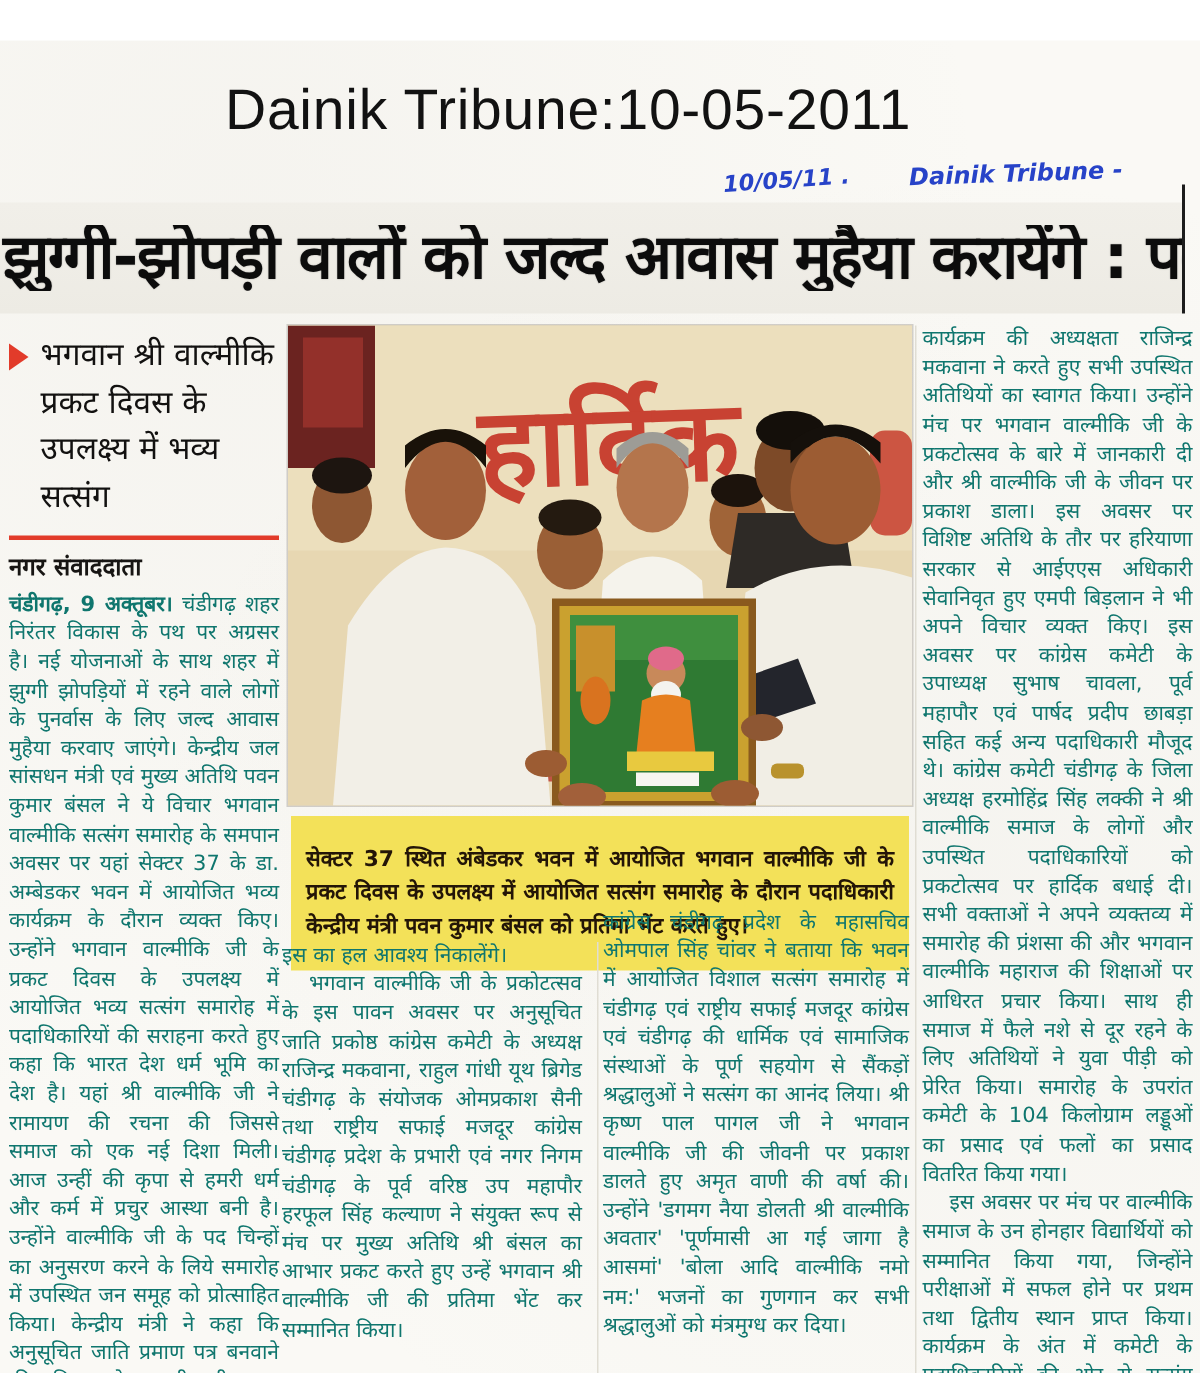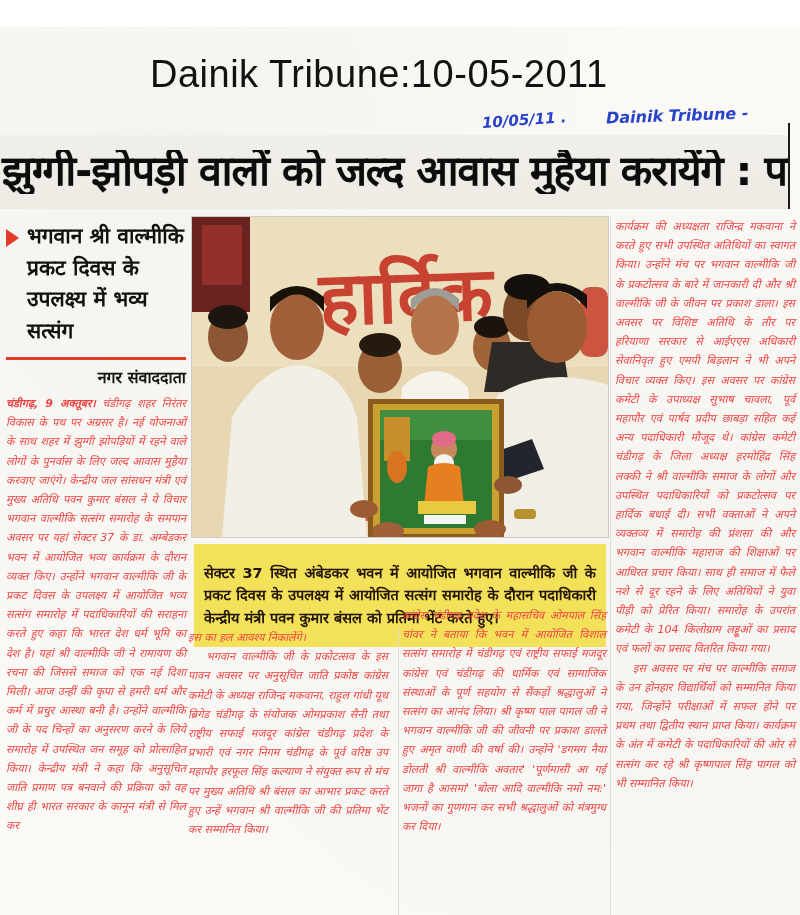--- a/index.html
+++ b/index.html
@@ -43,24 +43,24 @@
     text-shadow:0 0 1px rgba(0,0,0,.35);
   }
   .headline-rule{
     position:absolute;left:788px;top:96px;width:2px;height:86px;background:#1c1c1c;
   }
   
   .col1{position:absolute;left:6px;top:194px;width:180px;}
   .kicker-row{display:flex;gap:8px;}
   .tri{width:0;height:0;margin-top:8px;flex:0 0 auto;
     border-left:13px solid #e23b2a;border-top:9px solid transparent;border-bottom:9px solid transparent;}
-  .kicker{font-size:21px;font-weight:700;line-height:1.5;color:#121110;}
+  .kicker{font-size:21px;font-weight:400;line-height:1.5;color:#121110;}
   .red-rule{height:3px;background:#e23b2a;margin:10px 0 6px 0;}
-  .byline{text-align:right;font-weight:800;font-size:16px;margin:2px 0 6px 0;}
-  .bodytext{font-size:11px;line-height:19.2px;text-align:justify;color:#ef4444;font-style:italic;}
+  .byline{text-align:left;font-weight:800;font-size:16px;margin:2px 0 6px 0;}
+  .bodytext{font-size:14px;line-height:19.2px;text-align:justify;color:#0f766e;}
   .bodytext b{font-weight:800;}
   .indent{text-indent:18px;margin:0;}
   .noindent{margin:0;}
   
   .photo{position:absolute;left:192px;top:190px;width:416px;height:320px;
     box-shadow:0 0 0 1px rgba(90,85,75,.25);background:#e8d9b5;}
   
   .caption{
     position:absolute;left:194px;top:517px;width:392px;
     background:#f3e159;color:#231507;

